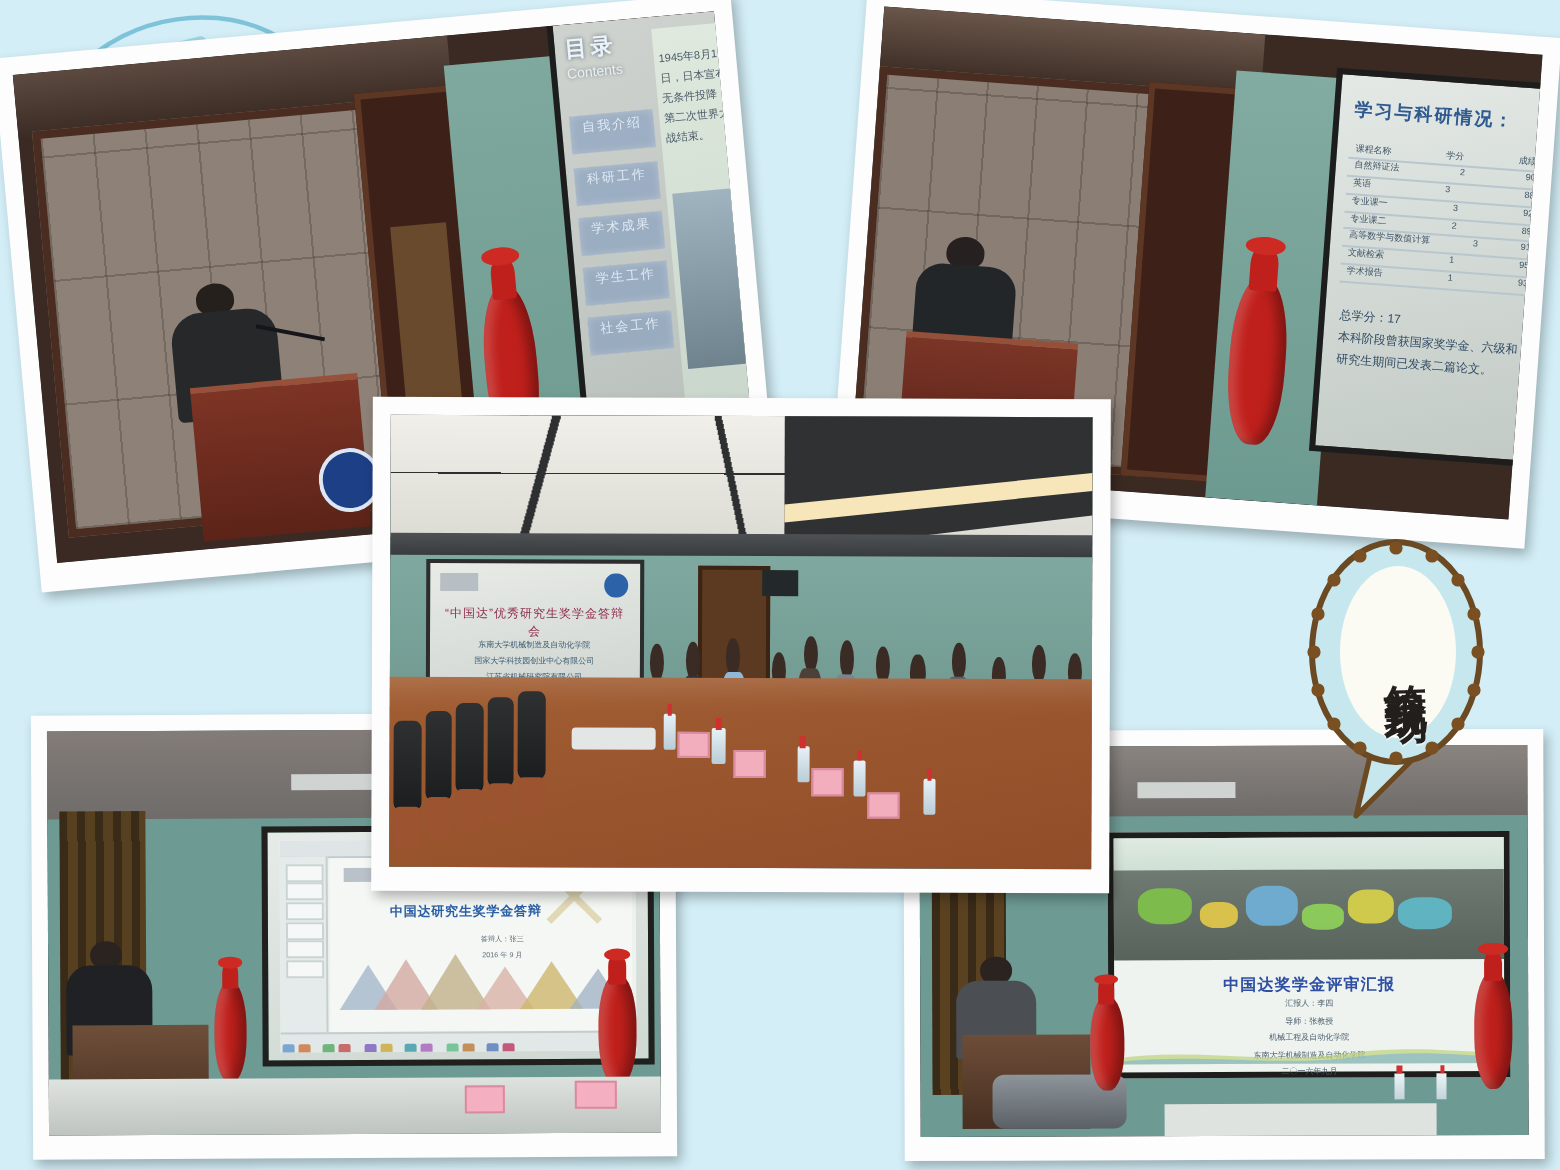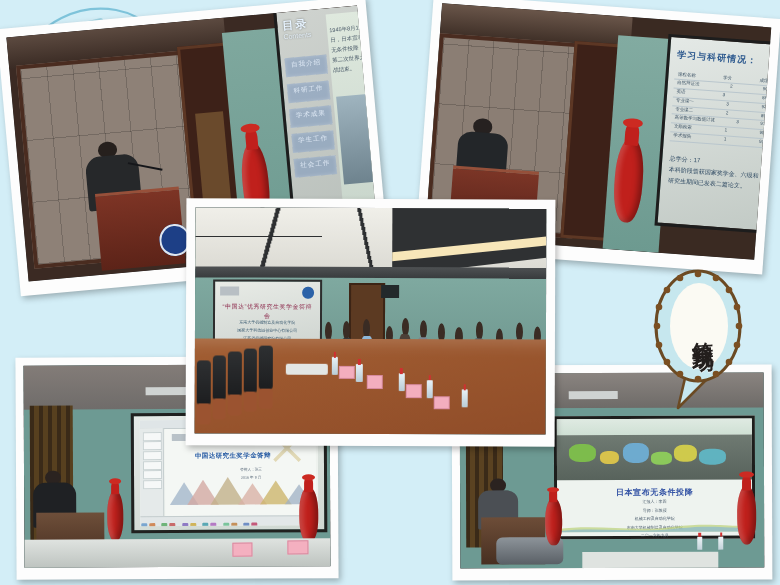--- a/index.html
+++ b/index.html
@@ -551,21 +551,21 @@
       <div class="br-screen">
         <div class="br-slide-top"></div>
         <div class="br-slide-img">
           <div class="br-blob" style="left:6%;top:20%;width:14%;height:40%;background:#7fc24a"></div>
           <div class="br-blob" style="left:22%;top:35%;width:10%;height:30%;background:#e2c94a"></div>
           <div class="br-blob" style="left:34%;top:18%;width:13%;height:45%;background:#6fb0d8"></div>
           <div class="br-blob" style="left:48%;top:38%;width:11%;height:28%;background:#8fd05a"></div>
           <div class="br-blob" style="left:60%;top:22%;width:12%;height:38%;background:#d8d14a"></div>
           <div class="br-blob" style="left:73%;top:32%;width:14%;height:34%;background:#5fb8c8"></div>
         </div>
-        <div class="br-slide-title">日本宣布无条件投降</div>
+        <div class="br-slide-title">中国达奖学金评审汇报</div>
         <div class="br-slide-lines">
           <div>汇报人：李四</div>
           <div>导师：张教授</div>
           <div>机械工程及自动化学院</div>
           <div>东南大学机械制造及自动化学院</div>
           <div>二〇一六年九月</div>
         </div>
         <svg class="br-wave" viewBox="0 0 200 20" preserveAspectRatio="none">
           <path d="M0 14 C 40 4, 80 20, 120 10 C 160 2, 180 12, 200 8 L200 20 L0 20 Z" fill="#bcd27a" opacity=".7"></path>
           <path d="M0 17 C 45 9, 85 22, 125 13 C 165 6, 185 15, 200 12 L200 20 L0 20 Z" fill="#7fb3d8" opacity=".6"></path>

